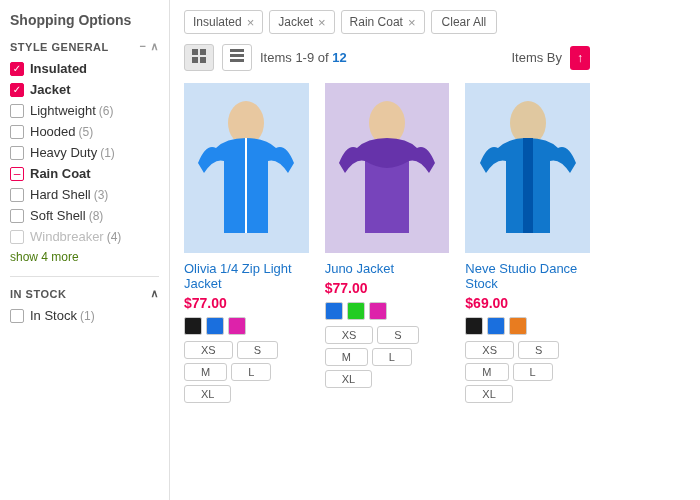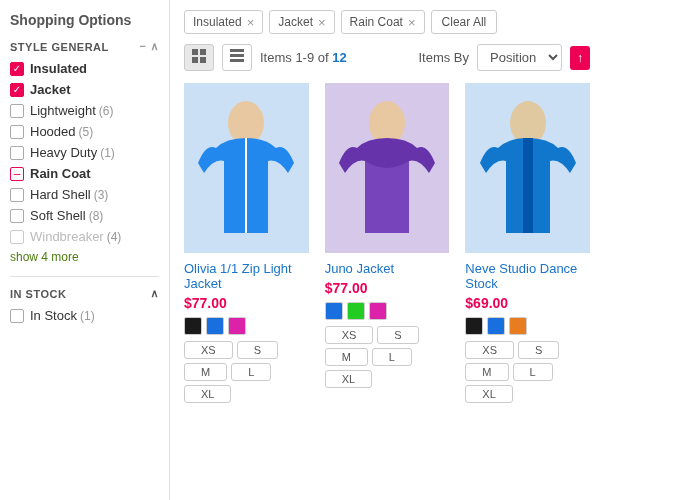--- a/index.html
+++ b/index.html
@@ -167,40 +167,35 @@
         <svg viewBox="0 0 14 14">
           <rect x="0" y="0" width="14" height="3"></rect>
             <rect x="0" y="5" width="14" height="3"></rect>
           <rect x="0" y="10" width="14" height="3"></rect>
         </svg>
       </button>
       <span class="items-count">
         Items 1-9 of <span style="color:#1a73c8; font-weight:bold;">12</span>
       </span>
       <span class="sort-label">Items By</span>
-      <select class="sort-select">
-        <option>Position</option>
-        <option>Name</option>
-        <option>Price</option>
-      </select>
       <button class="sort-arrow">↑</button>
     </div>
 
     <div class="products-grid">
 
       <div class="product-card">
         <div class="product-image" style="background:#cce0f5;">
           <svg width="120" height="170" viewBox="0 0 120 170">
 
             <ellipse cx="60" cy="40" rx="18" ry="22" fill="#e8c8a0"></ellipse>
             <path d="M30,65 Q20,60 12,80 L18,90 Q28,75 38,78 L38,150 L82,150 L82,78 Q92,75 102,90 L108,80 Q100,60 90,65 Q80,55 60,55 Q40,55 30,65Z" fill="#2288ee"></path>
             <line x1="60" y1="55" x2="60" y2="150" stroke="#fff" stroke-width="2"></line>
           </svg>
         </div>
-        <a class="product-name">Olivia 1/1 Zip Light Jacket</a>
+        <a class="product-name">Olivia 1/4 Zip Light Jacket</a>
         <div class="product-price">$77.00</div>
         <div class="color-swatches">
           <div class="swatch" style="background:#1a1a1a;"></div>
           <div class="swatch" style="background:#1a6fde;"></div>
           <div class="swatch" style="background:#dd22aa;"></div>
         </div>
         <div class="size-buttons">
           <button class="size-btn">XS</button>
           <button class="size-btn">S</button>
           <button class="size-btn">M</button>

